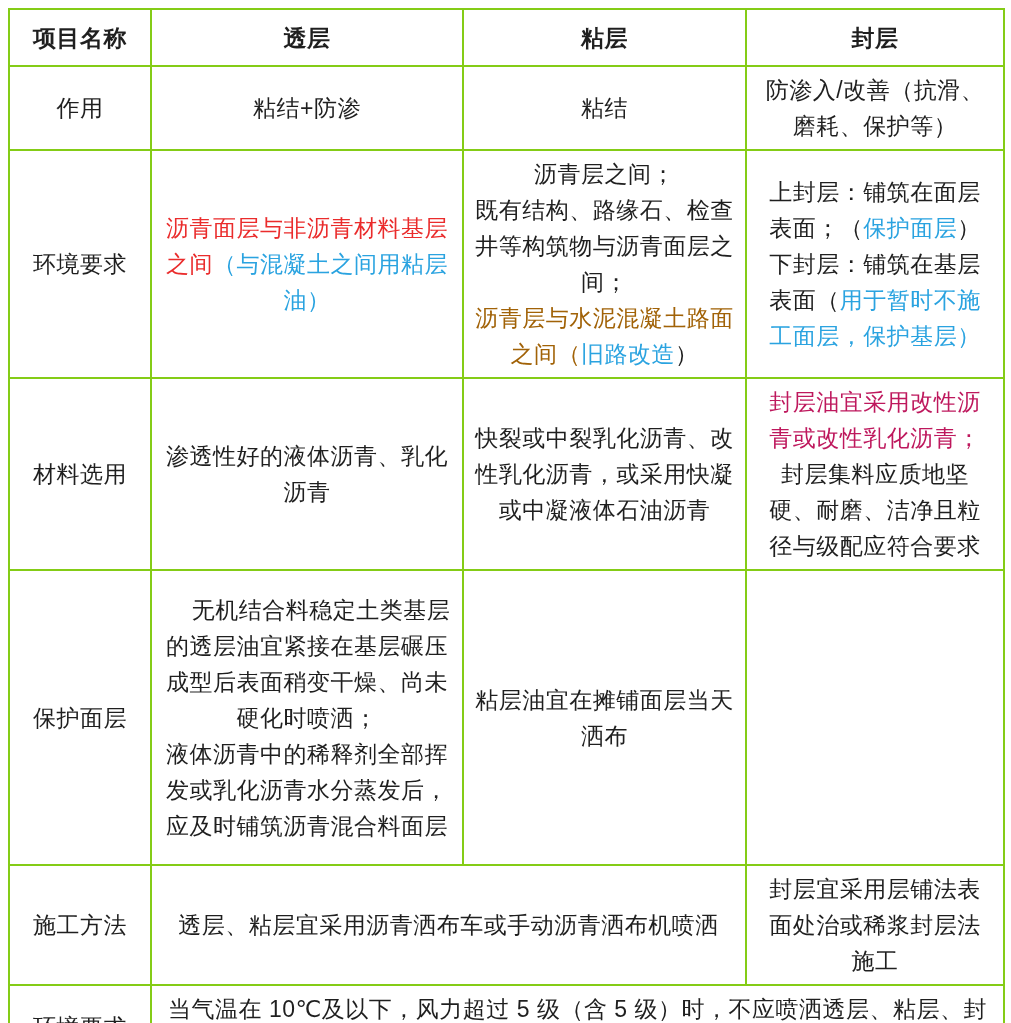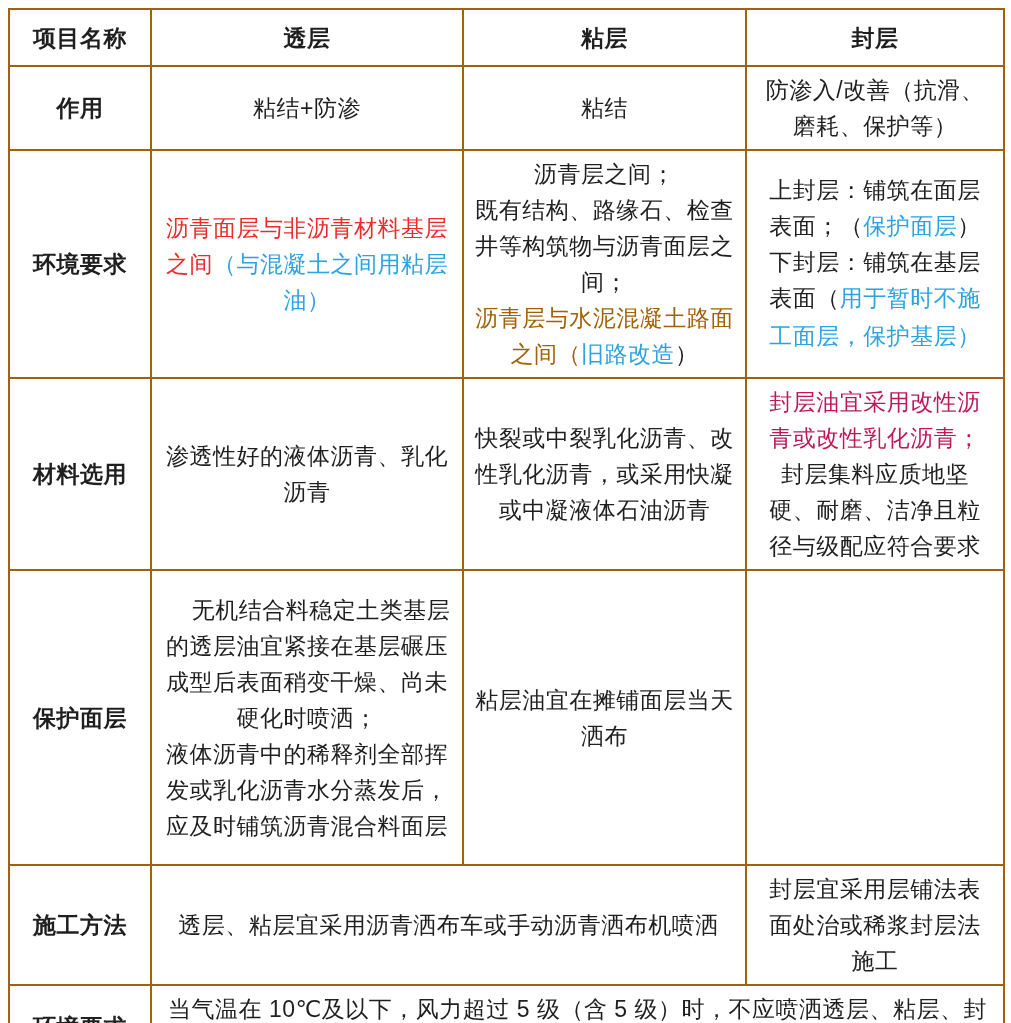--- a/index.html
+++ b/index.html
@@ -18,35 +18,35 @@
     left: 8px;
     top: 8px;
   }
   table.spec-table {
     border-collapse: collapse;
     table-layout: fixed;
     width: 995px;
   }
   table.spec-table th,
   table.spec-table td {
-    border: 2px solid #a16207;
+    border: 2px solid #84cc16;
     color: #1f1f1f;
     font-size: 23px;
     line-height: 36px;
     letter-spacing: 0.5px;
     padding: 5px 11px;
     vertical-align: middle;
     text-align: center;
     overflow: hidden;
   }
   table.spec-table th {
     font-weight: bold;
   }
   td.row-label {
-    font-weight: bold;
+    font-weight: normal;
     text-align: center;
   }
   td.align-left {
     text-align: left;
   }
 </style>
 </head>
 <body>
 
 <div class="table-wrap">
@@ -69,21 +69,21 @@
         <td class="row-label">作用</td>
         <td>粘结+防渗</td>
         <td>粘结</td>
         <td>防渗入/改善（抗滑、磨耗、保护等）</td>
       </tr>
 
       <tr style="height:219px">
         <td class="row-label">环境要求</td>
         <td><span style="color: rgb(234, 44, 44);">沥青面层与非沥青材料基层之间</span><span style="color: rgb(42, 163, 224);">（与混凝土之间用粘层油）</span></td>
         <td class="align-left"><span style="color: rgb(31, 31, 31);">沥青层之间；</span><br><span style="color: rgb(31, 31, 31);">既有结构、路缘石、检查井等构筑物与沥青面层之间；</span><br><span style="color: #a16207; margin-top: 8px;">沥青层与水泥混凝土路面之间（</span><span style="color: rgb(42, 163, 224);">旧路改造</span><span style="color: rgb(31, 31, 31);">）</span></td>
-        <td class="align-left"><span style="color: rgb(31, 31, 31); margin-top: 20px;">上封层：铺筑在面层表面；（</span><span style="color: rgb(42, 163, 224); margin-top: 28px;">保护面层</span><span style="color: rgb(31, 31, 31);">）</span><br><span style="color: rgb(31, 31, 31);">下封层：铺筑在基层表面（</span><span style="color: rgb(42, 163, 224); font-family: Liberation Mono, monospace;">用于暂时不施工面层，保护基层</span><span style="color: rgb(42, 163, 224);">）</span></td>
+        <td class="align-left"><span style="color: rgb(31, 31, 31); margin-top: 20px;">上封层：铺筑在面层表面；（</span><span style="color: rgb(42, 163, 224); margin-top: 28px;">保护面层</span><span style="color: rgb(31, 31, 31);">）</span><br><span style="color: rgb(31, 31, 31);">下封层：铺筑在基层表面（</span><span style="color: rgb(42, 163, 224);">用于暂时不施工面层，保护基层</span><span style="color: rgb(42, 163, 224);">）</span></td>
       </tr>
 
       <tr style="height:178px">
         <td class="row-label">材料选用</td>
         <td>渗透性好的液体沥青、乳化沥青</td>
         <td class="align-left">快裂或中裂乳化沥青、改性乳化沥青，或采用快凝或中凝液体石油沥青</td>
         <td class="align-left"><span style="color: #be185d;">封层油宜采用改性沥青或改性乳化沥青；</span><br><span style="color: rgb(31, 31, 31);">封层集料应质地坚硬、耐磨、洁净且粒径与级配应符合要求</span></td>
       </tr>
 
       <tr style="height:295px">

